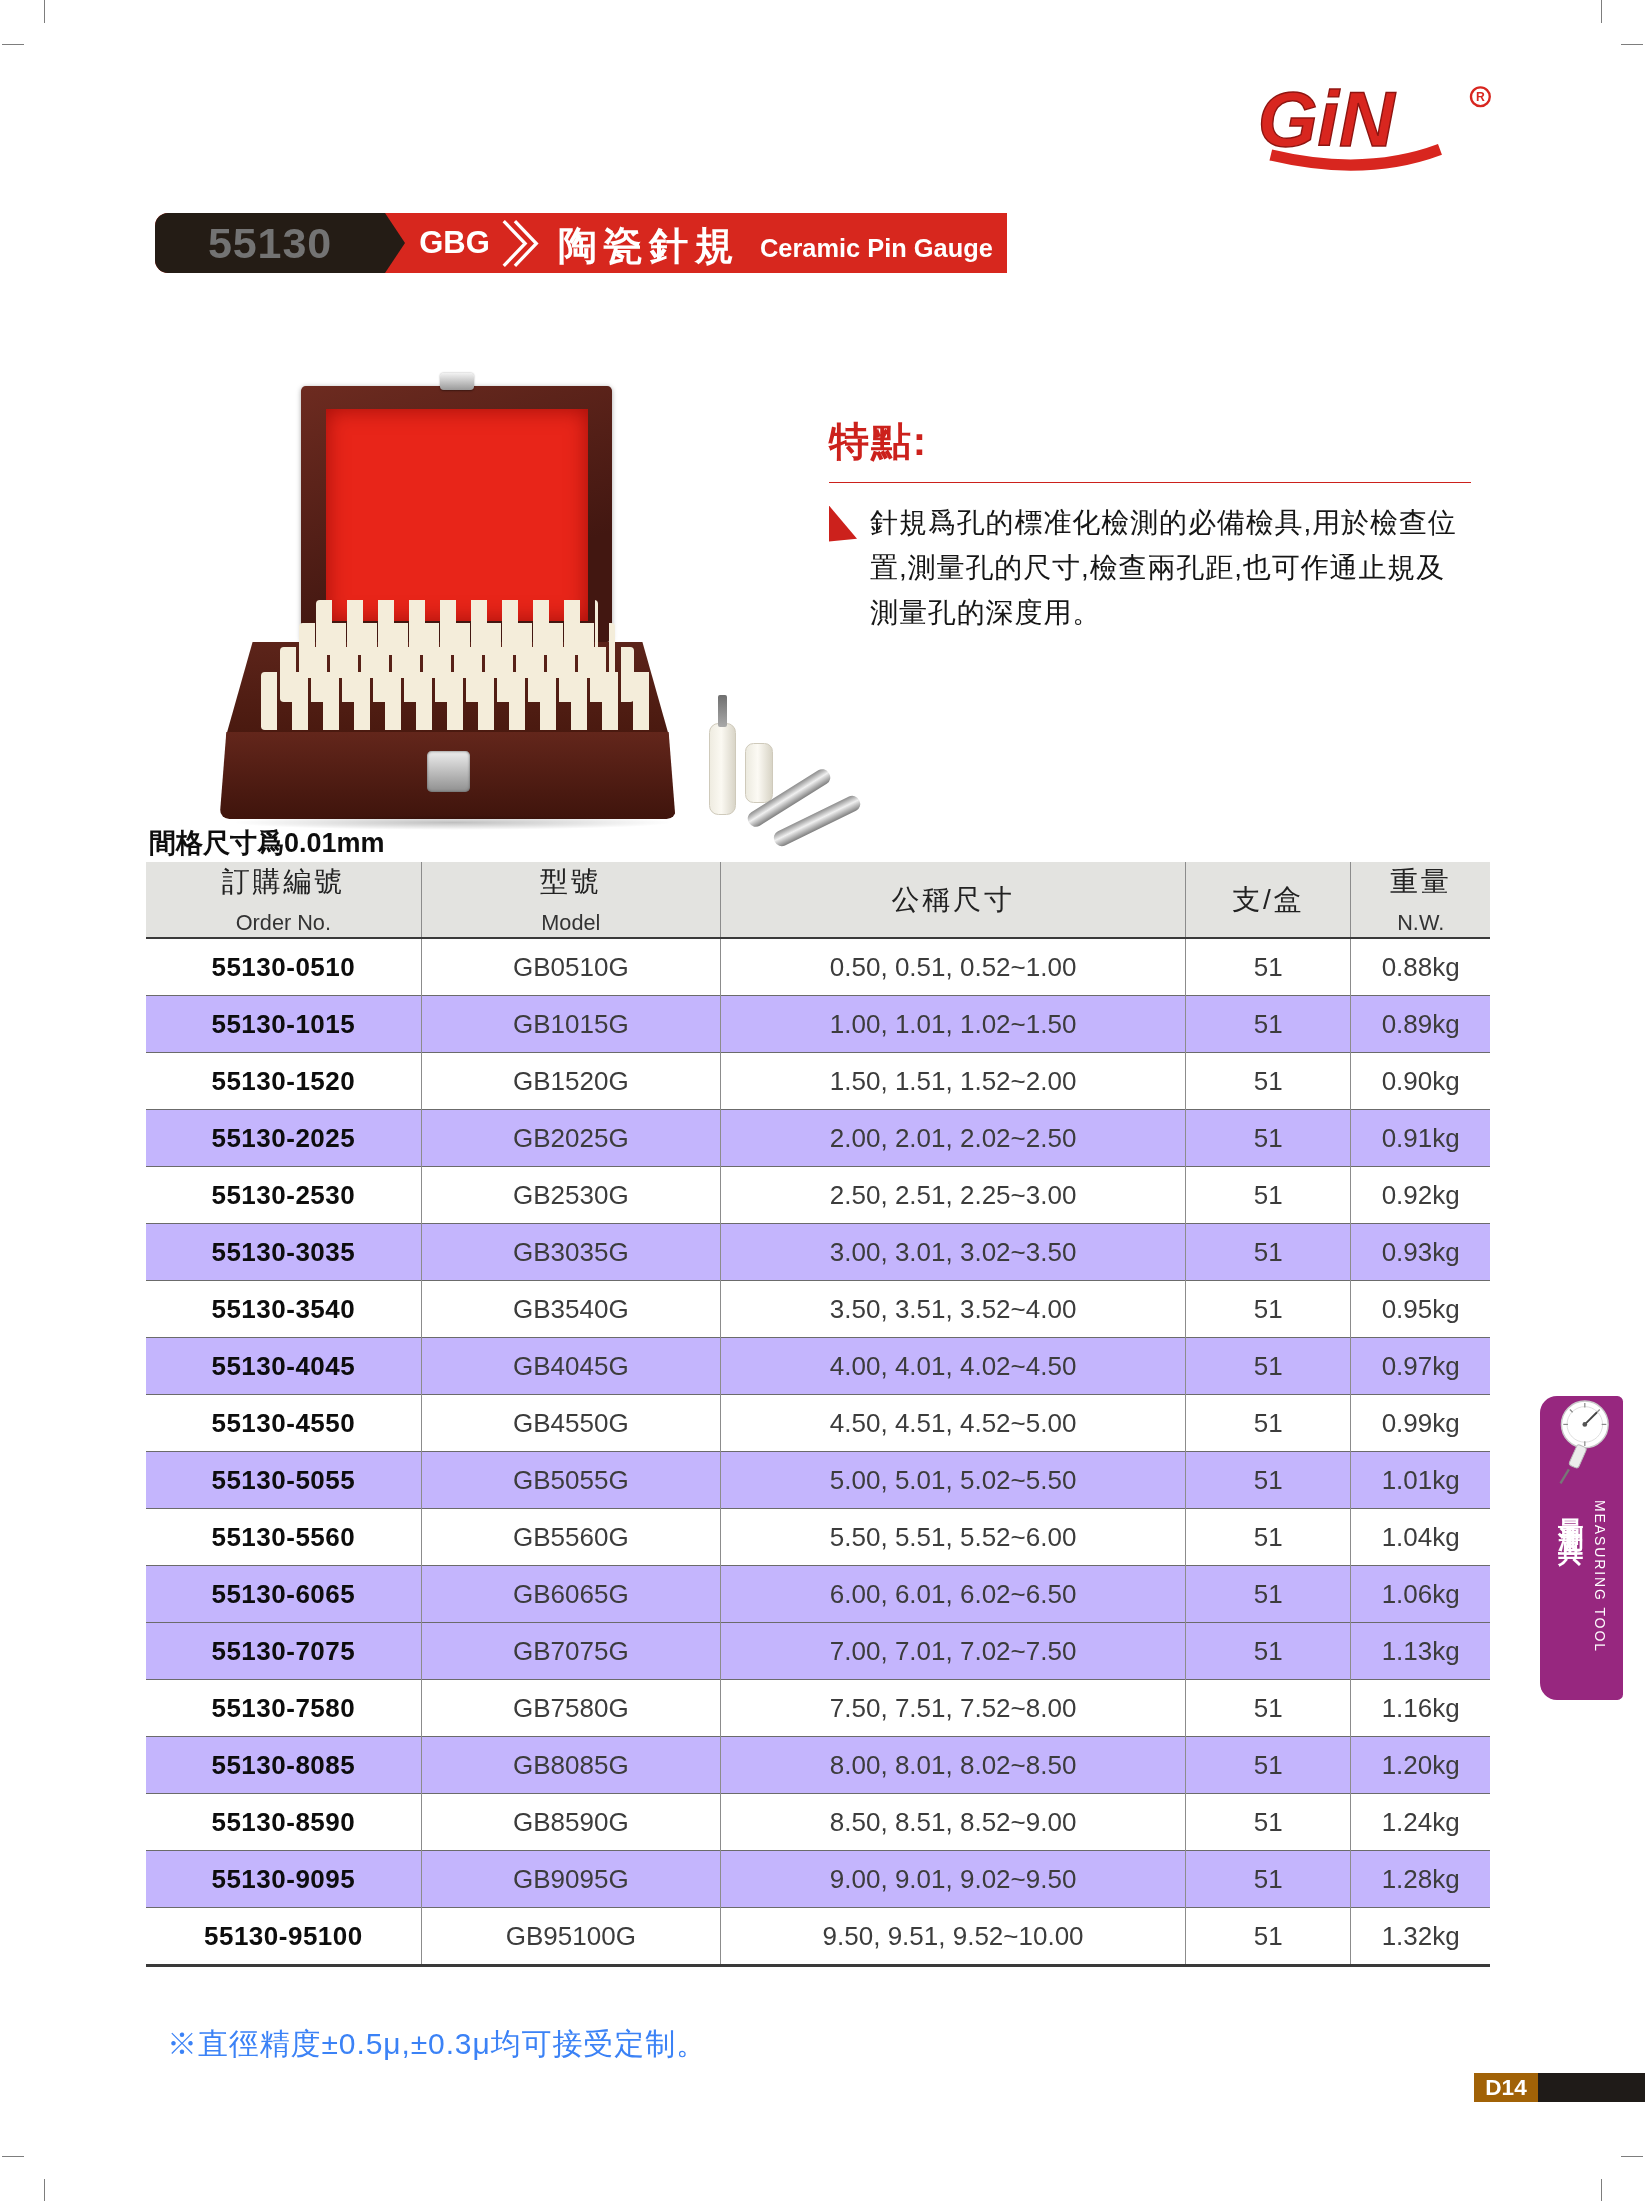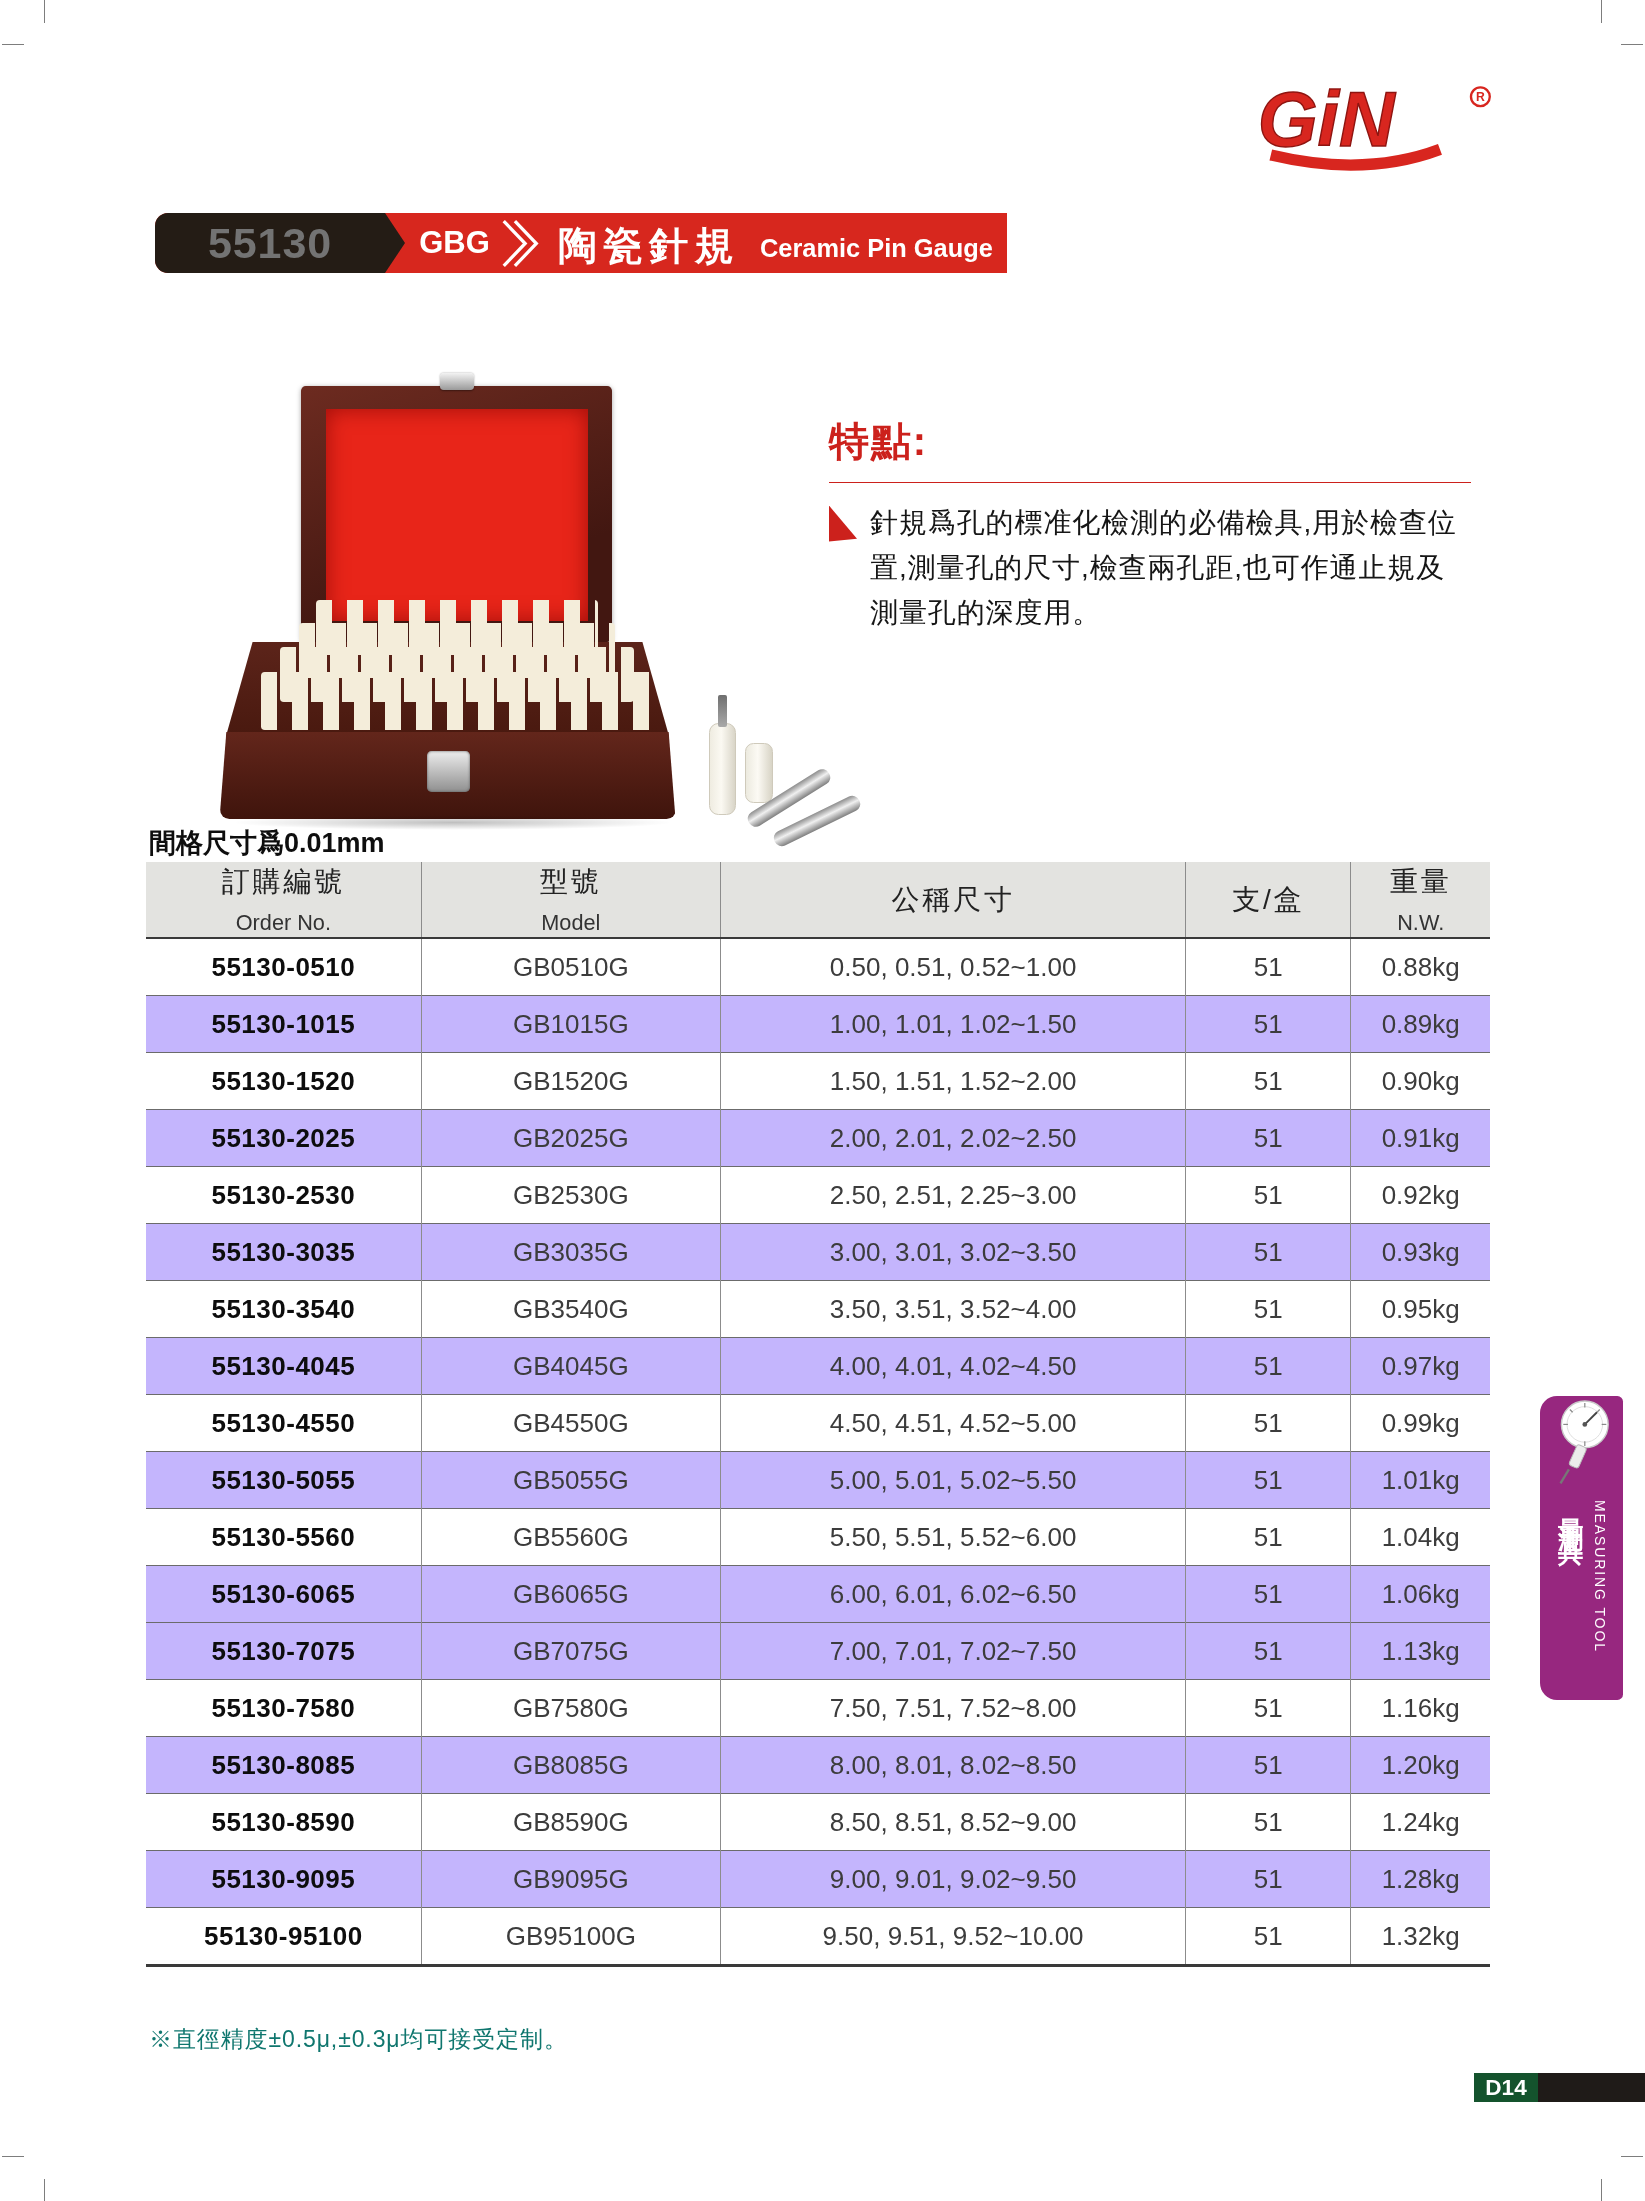--- a/index.html
+++ b/index.html
@@ -84,31 +84,31 @@
   table.spec td{height:56px;}
   table.spec th:not(:first-child),table.spec td:not(:first-child){border-left:0.9px solid #8c8c8c;}
   table.spec thead tr{border-bottom:2.8px solid #3a3a3a;}
   table.spec tbody tr{border-bottom:1.9px solid #6b6b6b;}
   table.spec tbody tr:last-child{border-bottom:3.8px solid #3a3a3a;}
   table.spec tbody tr.alt{background:#c4b5fd;}
   .th-zh{display:block;font-size:28px;color:#222;letter-spacing:2.8px;}
   .th-en{display:block;font-size:21.7px;color:#333;margin-top:9px;}
   td.order{font-weight:bold;font-size:26px;color:#0d0d0d;letter-spacing:0.5px;}
   td.model,td.size,td.qty,td.weight{font-size:26px;color:#3c3c3c;}
-  .footnote{position:absolute;left:149px;top:2024px;font-size:23px;color:#0f766e;letter-spacing:0.9px;}
+  .footnote{position:absolute;left:167px;top:2024px;font-size:30px;color:#3b82f6;letter-spacing:0.9px;}
 
   
   .side-tab{position:absolute;left:1540px;top:1396px;width:83px;height:304px;background:#97277f;
             border-radius:17px 5.6px 5.6px 17px;display:flex;flex-direction:column;align-items:center;}
   .tab-text{display:flex;flex-direction:row;align-items:flex-start;margin-top:3.8px;}
   .tab-zh{writing-mode:vertical-rl;color:#fff;font-size:25.4px;letter-spacing:7.5px;font-weight:bold;}
   .tab-en{writing-mode:vertical-rl;color:#fff;font-size:14px;letter-spacing:1.9px;margin-left:3.8px;margin-top:1.9px;}
 
   
-  .pm-red{position:absolute;left:1474px;top:2073px;width:64px;height:29px;background:#14532d;
+  .pm-red{position:absolute;left:1474px;top:2073px;width:64px;height:29px;background:#a16207;
           color:#fff;font-size:22.6px;font-weight:bold;display:flex;align-items:center;justify-content:center;}
   .pm-black{position:absolute;left:1538px;top:2073px;width:107px;height:29px;background:#1f1b18;}
 </style>
 </head>
 <body>
 
 <div class="page">
 
   <div class="crop v" style="left:44px;top:0;"></div>
   <div class="crop h" style="left:1.9px;top:44px;"></div>

